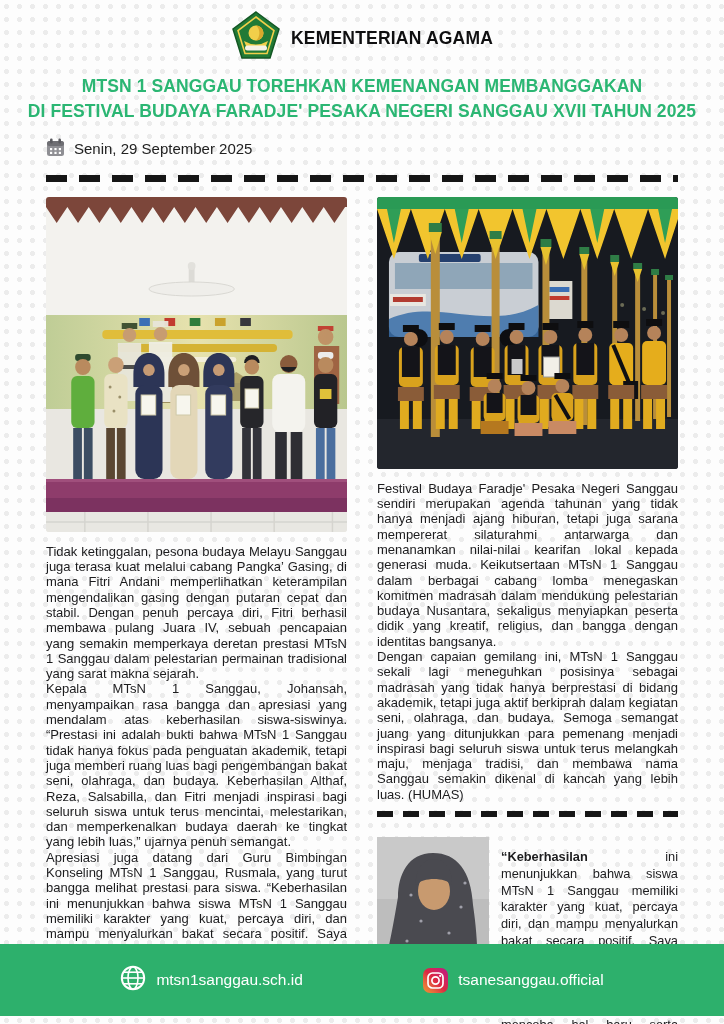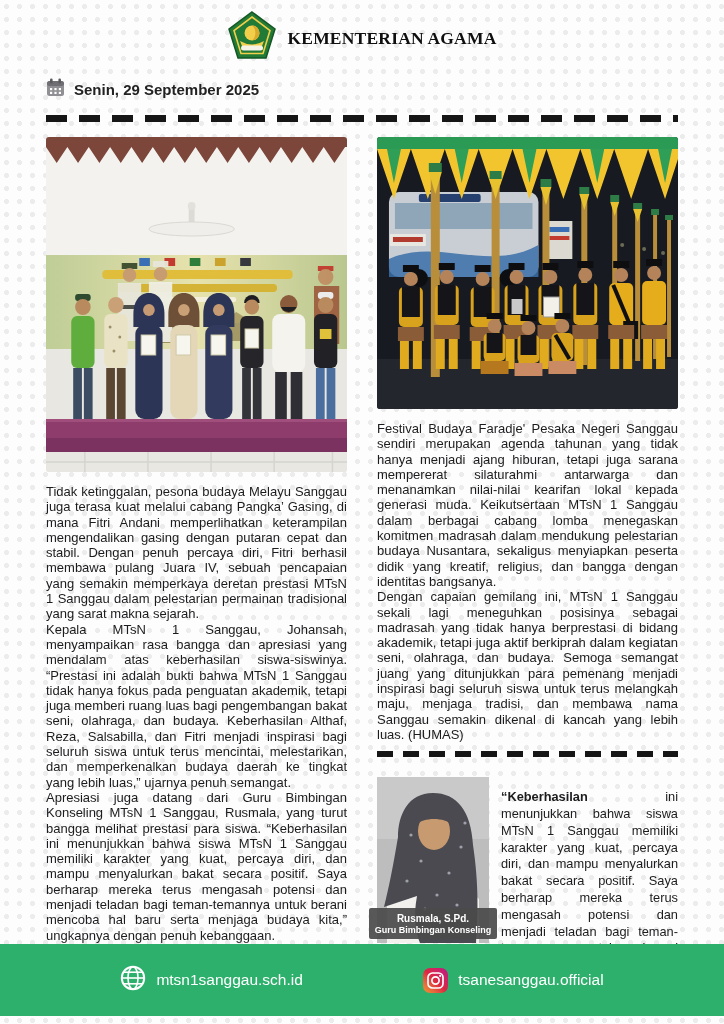--- a/index.html
+++ b/index.html
@@ -12,35 +12,35 @@
     position:relative;
     width:724px; height:1024px;
     overflow:hidden;
     background-color:#fdfdfd;
     background-image:radial-gradient(#ececec 2.3px, rgba(255,255,255,0) 2.8px);
     background-size:13px 13px;
   }
   
   .header-row{
     display:flex; justify-content:center; align-items:center;
-    gap:66px; padding-top:11px;font-family:Liberation Serif, serif;
+    gap:66px; padding-top:11px;
   }
   .org{ display:flex; align-items:center; gap:10px; }
   .org-name{ font-size:17.5px; font-weight:700; color:#0f0f10; letter-spacing:.2px; }
   
   .title{
     margin-top:9px; text-align:center;
     color:#2bb673; font-weight:700; font-size:17.5px; line-height:1.45;
     letter-spacing:.1px;
   }
   
   .date-row{
     display:flex; align-items:center; gap:9px;
     margin:13px 0 0 46px;
-    font-weight:700; font-size:15px; color:#222;
+    font-weight:400; font-size:15px; color:#222;
   }
   
   .divider{
     margin:15px 46px 0;
     height:7px;
     background:repeating-linear-gradient(90deg,#161616 0 21px, transparent 21px 33px);
   }
   .divider-small{
     margin-top:9px;
     height:6px;
@@ -100,20 +100,24 @@
           <circle cx="25" cy="22" r="7.5" fill="#f2cf4a"></circle>
           <path d="M25,14.5 a7.5,7.5 0 0 1 0,15 a10,10 0 0 0 0,-15" fill="#d9a92c"></path>
           <path d="M13,30 q12,7 24,0 l-2,5 q-10,5 -20,0 z" fill="#f2cf4a"></path>
           <rect x="14" y="34.5" width="22" height="5" rx="2.5" fill="#f5f2e6"></rect>
         </svg>
       </span>
       <span class="org-name">KEMENTERIAN AGAMA</span>
     </div>
   </div>
 
+  <div class="title">
+    <span style="display:block;">MTSN 1 SANGGAU TOREHKAN KEMENANGAN MEMBANGGAKAN</span>
+    <span style="display:block;">DI FESTIVAL BUDAYA FARADJE' PESAKA NEGERI SANGGAU XVII TAHUN 2025</span>
+  </div>
 
   <div class="date-row">
     <span>
       <svg width="19" height="19" viewBox="0 0 19 19">
         <rect x="1" y="3" width="17" height="15" rx="2.5" fill="#8f8f94"></rect>
         <rect x="1" y="3" width="17" height="5" rx="2.5" fill="#6e6e73"></rect>
         <rect x="4" y="0.5" width="2.6" height="5" rx="1.2" fill="#5a5a5f"></rect>
         <rect x="12.4" y="0.5" width="2.6" height="5" rx="1.2" fill="#5a5a5f"></rect>
         <g fill="#ffffff">
           <rect x="4" y="10" width="2.2" height="2.2"></rect>

